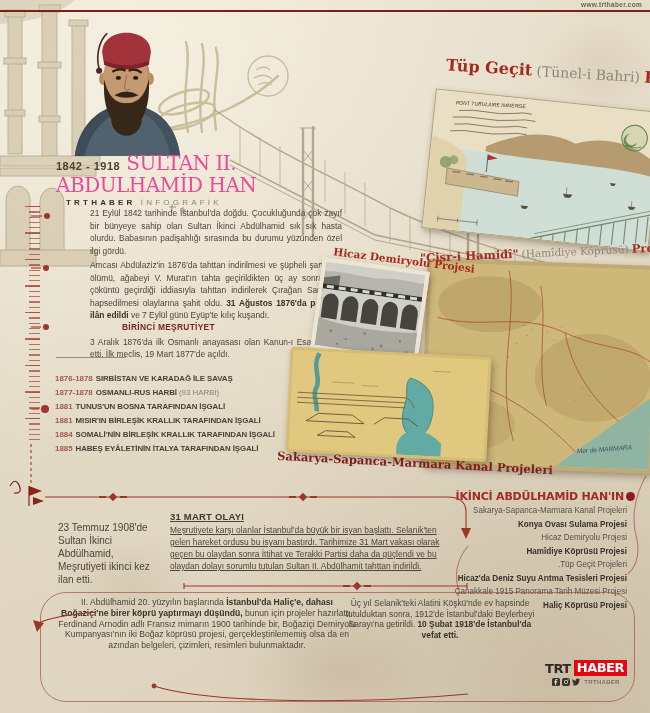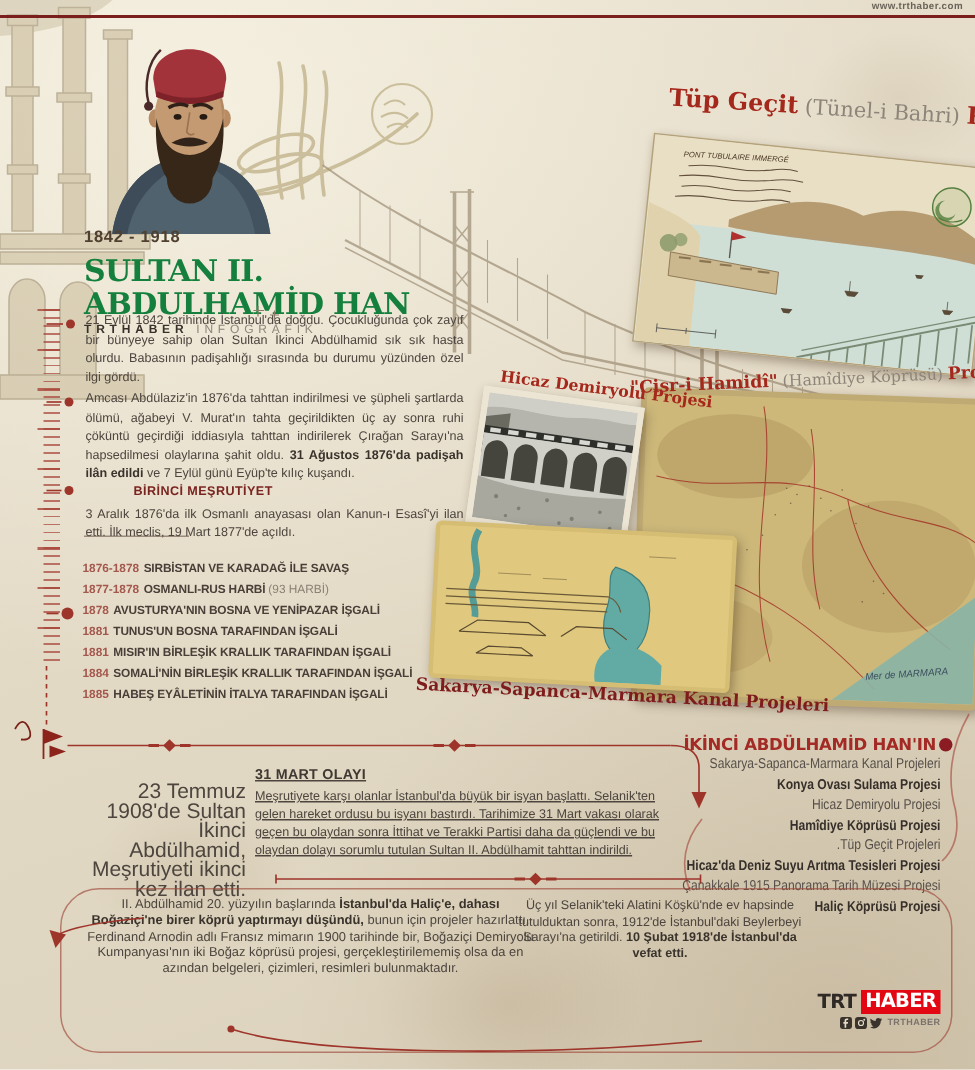--- a/index.html
+++ b/index.html
@@ -6,38 +6,38 @@
   html,body { width:650px; height:713px; }
   body {
     position:relative; overflow:hidden;
     font-family:"Liberation Sans", sans-serif;
     background:
       radial-gradient(120% 90% at 20% 10%, rgba(255,252,240,.55), rgba(0,0,0,0) 60%),
       radial-gradient(100% 80% at 85% 95%, rgba(120,90,50,.18), rgba(0,0,0,0) 55%),
       linear-gradient(160deg,#eae2d0 0%, #e3dac6 45%, #dbd1bb 100%);
     color:#4d453e;
   }
-  .abs { position:absolute; }
+  .abs { position:absolute;margin-left:33px; }
   .stain { position:absolute; border-radius:50%; pointer-events:none; }
   .s1 { left:430px; top:300px; width:160px; height:120px; background:radial-gradient(closest-side, rgba(120,90,50,.10), rgba(0,0,0,0)); }
   .s2 { left:60px;  top:530px; width:140px; height:110px; background:radial-gradient(closest-side, rgba(120,90,50,.10), rgba(0,0,0,0)); }
   .s3 { left:250px; top:610px; width:180px; height:120px; background:radial-gradient(closest-side, rgba(130,95,55,.12), rgba(0,0,0,0)); }
   .s4 { left:540px; top:20px;  width:120px; height:90px;  background:radial-gradient(closest-side, rgba(120,90,50,.08), rgba(0,0,0,0)); }
 
   .site-url { position:absolute; top:1px; right:8px; font-size:6.5px; color:#6a6258; letter-spacing:.3px; font-weight:700; }
   .top-rule { position:absolute; top:10px; left:0; width:650px; height:1.5px; background:#7a1f1c; }
 
   
   .hero-title { position:absolute; left:56px; top:153px; width:260px; line-height:1; }
-  .hero-l1 { display:flex; align-items:baseline; gap:6px;flex-direction:column; }
+  .hero-l1 { display:flex; align-items:baseline; gap:6px; }
   .years { font-size:11px; font-weight:700; color:#50402f; letter-spacing:.5px; }
-  .t-serif { font-family:"DejaVu Serif", serif; font-weight:700; color:#15803d; letter-spacing:-.5px; }
+  .t-serif { font-family:"DejaVu Serif", serif; font-weight:400; color:#ec4899; letter-spacing:-.5px; }
   .t1 { font-size:20px; }
   .t2 { font-size:20px; margin-top:2px; }
-  .brandline { margin-top:4px; font-size:8px; }
+  .brandline { margin-top:4px; font-size:8px;margin-left:10px; }
   .brand { font-weight:700; color:#38312a; letter-spacing:3.2px; }
   .brand2 { color:#8d8579; letter-spacing:3.2px; margin-left:3px; }
 
   
   .bio { position:absolute; left:57px; width:252px; font-size:8.4px; line-height:12.6px; text-align:justify; color:#4d453e; }
   .bp1 { top:207px; }
   .bp2 { top:259px; }
   .bp3 { top:321px; }
   .bio b, .foot b { color:#3a332c; }
   .mes-head { font-weight:700; color:#7a2420; font-size:8.4px; letter-spacing:.3px; margin-bottom:2px;padding-left:32px; }
@@ -68,41 +68,41 @@
 
   
   .card { position:absolute; box-shadow:2px 3px 7px rgba(60,40,20,.38); }
   .tup-card { left:428px; top:100px; width:228px; height:140px; transform:rotate(6deg); background:#e9dfc4; border:1px solid #b3a27c; }
   .cisr-card { left:424px; top:262px; width:232px; height:208px; transform:rotate(2deg); background:#cdb87a; border:4px solid #c0aa74; border-radius:6px; }
   .hicaz-card { left:316px; top:264px; width:108px; height:92px; transform:rotate(8deg); background:#ece5d4; border:4px solid #ece5d4; }
   .sak-card { left:288px; top:352px; width:201px; height:105px; transform:rotate(3deg); background:#e0c87e; border:3px solid #d6bd74; border-radius:4px; }
   .card svg { display:block; width:100%; height:100%; }
 
   
-  .left-note { position:absolute; left:58px; top:521px; width:106px; text-align:right; font-size:14px; line-height:13px; color:#4d453e; }
+  .left-note { position:absolute; left:58px; top:521px; width:106px; text-align:left; font-size:10px; line-height:13px; color:#4d453e; }
   .mart { position:absolute; left:170px; top:511px; width:278px; text-align:left;text-decoration:underline; }
   .mart-h { font-size:9.5px; font-weight:700; color:#3f3833; letter-spacing:.2px; margin-bottom:2px; }
   .mart-t { font-size:8.4px; line-height:12px; color:#4d453e; }
 
   
   .proj { position:absolute; right:23px; top:490px; width:250px; text-align:right; }
   .proj-kicker { display:flex; justify-content:flex-end; align-items:center; gap:2px; margin-right:-8px; }
   .proj-kicker span { font-family:"DejaVu Sans", sans-serif; font-weight:700; font-size:11px; color:#a32a25; letter-spacing:-.2px; }
   .proj-dot { width:9px; height:9px; border-radius:50%; background:#8c1c24; }
   .proj-title { font-family:"DejaVu Sans", sans-serif; font-weight:700; font-size:27px; letter-spacing:-1px; color:#8c1c24; line-height:1; margin:1px -16px 8px 0; }
   .pi { font-size:9.5px; line-height:13.5px; transform:scaleX(.85); transform-origin:right center; white-space:nowrap; }
   .pi.r { color:#57504a; font-weight:400; }
   .pi.b { color:#362f2a; font-weight:700; }
 
   
   .foot-box { position:absolute; left:40px; top:592px; width:595px; height:110px; border:1.2px solid rgba(158,74,60,.65); border-radius:26px; }
   .foot { position:absolute; text-align:center; color:#4d453e; }
   .foot-left { left:57px; top:597px; width:300px; font-size:8.6px; line-height:10.8px; }
   .foot-right { left:345px; top:598px; width:190px; font-size:8.4px; line-height:10.6px; }
-  .logo { position:absolute; right:23px; top:660px; display:flex; flex-direction:column; align-items:flex-end; }
+  .logo { position:absolute; right:23px; top:660px; display:flex; flex-direction:column; align-items:center; }
   .logo-row { display:flex; align-items:center; gap:3px; }
   .logo-trt { font-family:"DejaVu Sans", sans-serif; font-weight:700; font-size:13px; color:#2f2a25; letter-spacing:-.5px; }
   .logo-haber { font-family:"DejaVu Sans", sans-serif; font-weight:700; font-size:13px; color:#fff; background:#e30613; padding:0 3px 1px 3px; letter-spacing:-.5px; }
   .social-row { display:flex; align-items:center; gap:2px; margin-top:2px; }
   .social-row svg { display:block; }
   .social-handle { font-size:6px; font-weight:700; color:#7a726a; letter-spacing:.3px; margin-left:1px; }
 
   svg.bg { position:absolute; pointer-events:none; }
 </style>
 </head>
@@ -221,21 +221,20 @@
 <div class="bio bp2 abs"><span>Amcası Abdülaziz'in 1876'da tahttan indirilmesi ve şüpheli şartlarda ölümü, ağabeyi V. Murat'ın tahta geçirildikten üç ay sonra ruhi çöküntü geçirdiği iddiasıyla tahttan indirilerek Çırağan Sarayı'na hapsedilmesi olaylarına şahit oldu. </span><b>31 Ağustos 1876'da padişah ilân edildi</b><span> ve 7 Eylül günü Eyüp'te kılıç kuşandı.</span></div>
 <div class="bio bp3 abs">
   <div class="mes-head">BİRİNCİ MEŞRUTİYET</div>
   <div>3 Aralık 1876'da ilk Osmanlı anayasası olan Kanun-ı Esasî'yi ilan etti. İlk meclis, 19 Mart 1877'de açıldı.</div>
 </div>
 <div class="sep"></div>
 
 <div class="timeline">
   <div class="tl-row"><span class="tl-y">1876-1878</span><span class="tl-e">SIRBİSTAN VE KARADAĞ İLE SAVAŞ</span></div>
   <div class="tl-row"><span class="tl-y">1877-1878</span><span class="tl-e">OSMANLI-RUS HARBİ</span><span class="tl-n">(93 HARBİ)</span></div>
-  <div class="tl-row"><span class="tl-y">1878</span><span class="tl-e">AVUSTURYA'NIN BOSNA VE YENİPAZAR İŞGALİ</span></div>
   <div class="tl-row"><span class="tl-y">1881</span><span class="tl-e">TUNUS'UN BOSNA TARAFINDAN İŞGALİ</span></div>
   <div class="tl-row"><span class="tl-y">1881</span><span class="tl-e">MISIR'IN BİRLEŞİK KRALLIK TARAFINDAN İŞGALİ</span></div>
   <div class="tl-row"><span class="tl-y">1884</span><span class="tl-e">SOMALİ'NİN BİRLEŞİK KRALLIK TARAFINDAN İŞGALİ</span></div>
   <div class="tl-row"><span class="tl-y">1885</span><span class="tl-e">HABEŞ EYÂLETİNİN İTALYA TARAFINDAN İŞGALİ</span></div>
 </div>
 
 <div class="tup-label">
   <span class="lab-serif">Tüp Geçit</span>
   <span class="lab-gray">(Tünel-i Bahri)</span>
   <span class="lab-serif">Projeleri</span>

